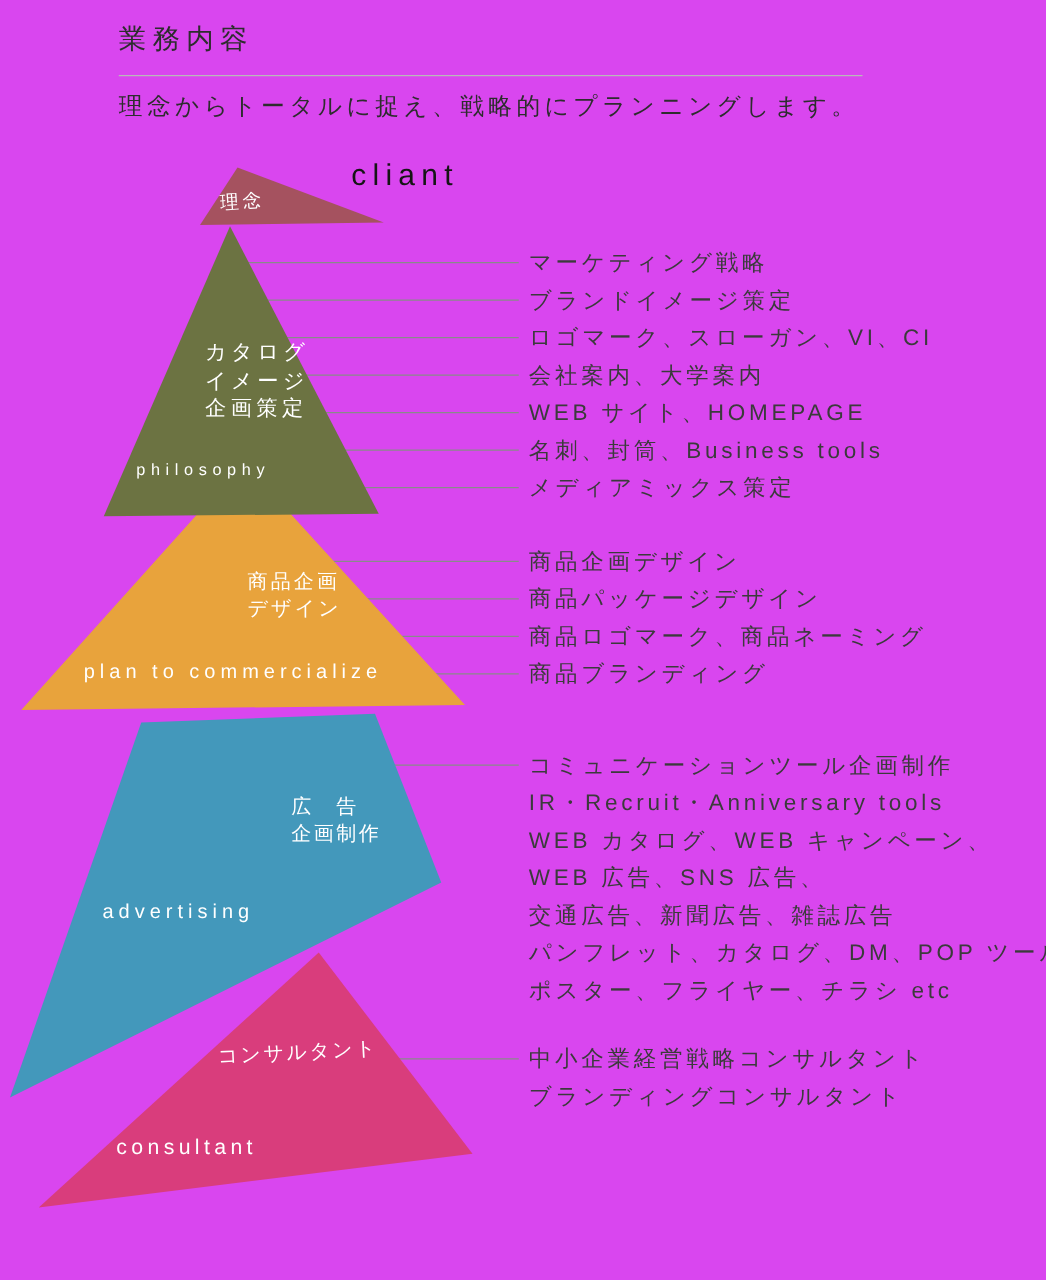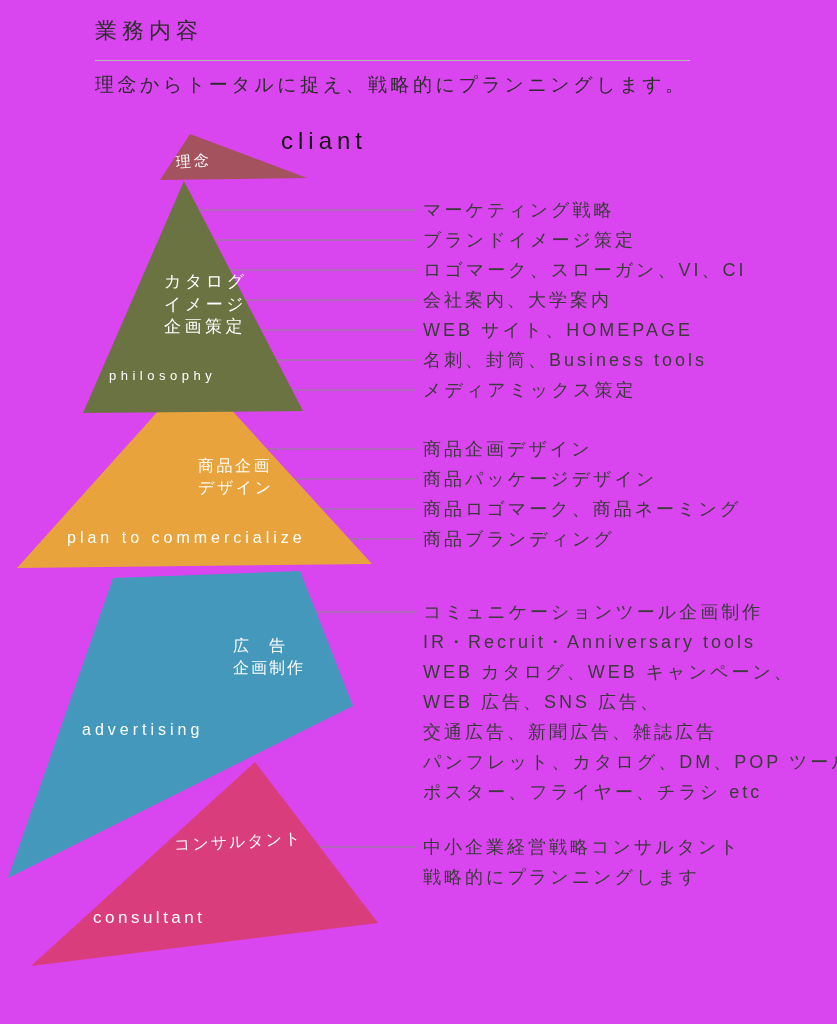--- a/index.html
+++ b/index.html
@@ -133,16 +133,16 @@
     <div class="item">IR・Recruit・Anniversary tools</div>
     <div class="item">WEB カタログ、WEB キャンペーン、</div>
     <div class="item">WEB 広告、SNS 広告、</div>
     <div class="item">交通広告、新聞広告、雑誌広告</div>
     <div class="item">パンフレット、カタログ、DM、POP ツール</div>
     <div class="item">ポスター、フライヤー、チラシ etc</div>
   </div>
 
   <div class="items items-consultant">
     <div class="item">中小企業経営戦略コンサルタント</div>
-    <div class="item">戦略的にプランニングします</div>
+    <div class="item">ブランディングコンサルタント</div>
   </div>
 
 </div>
 
 </body></html>

